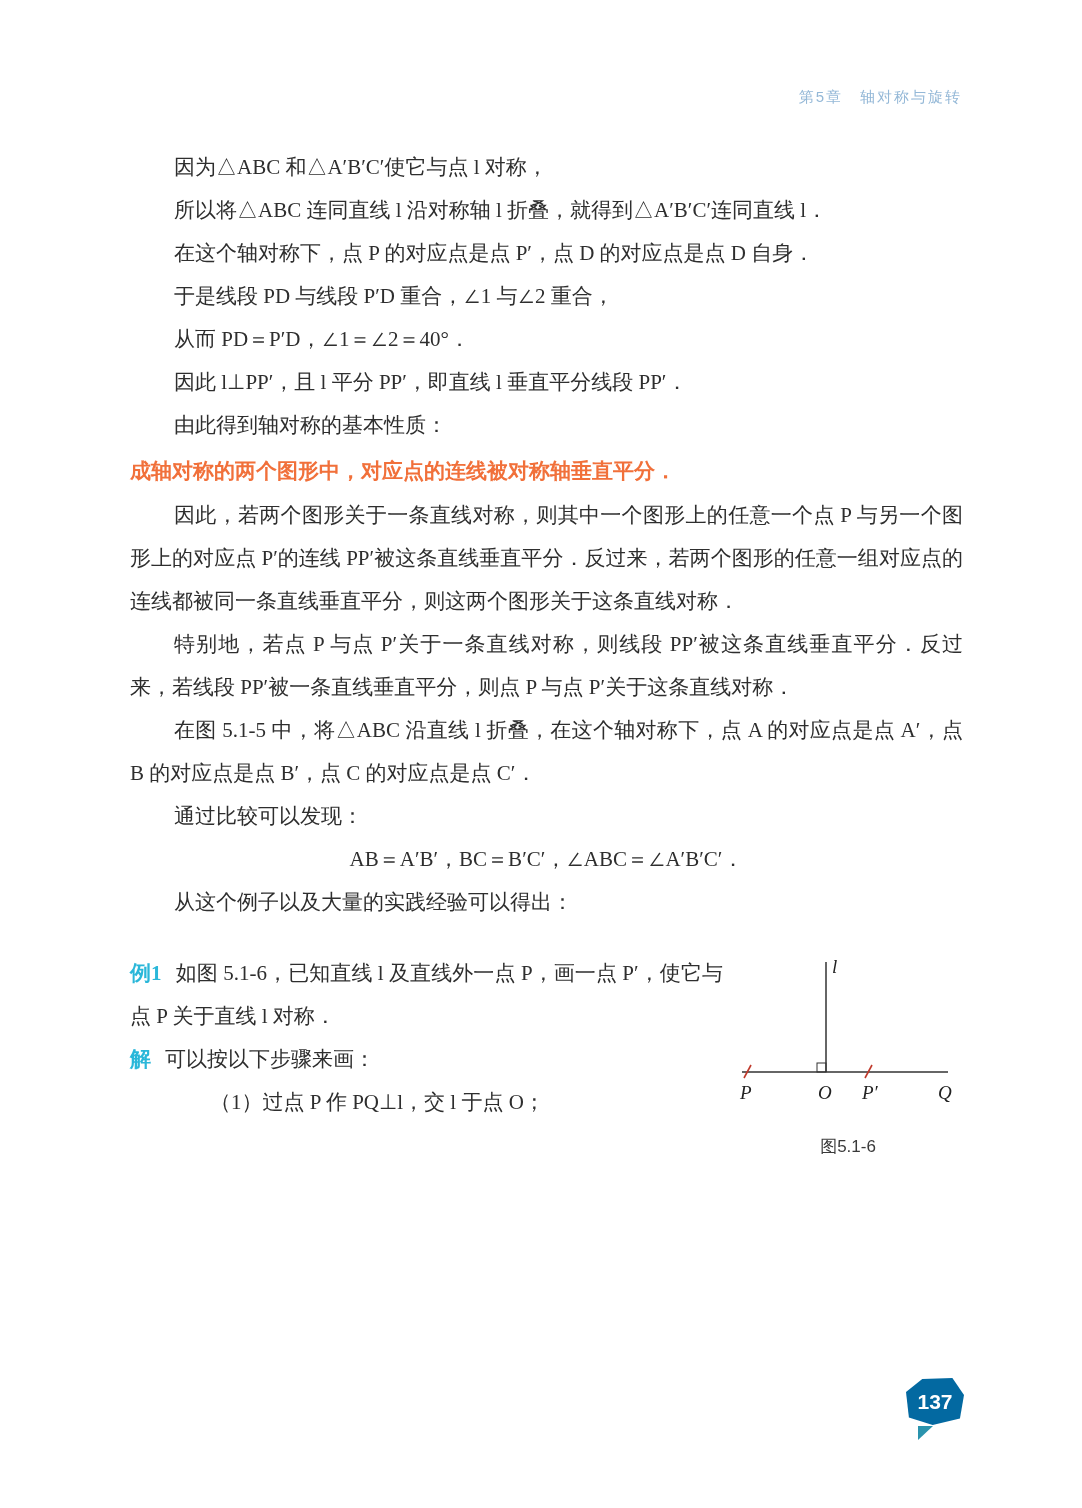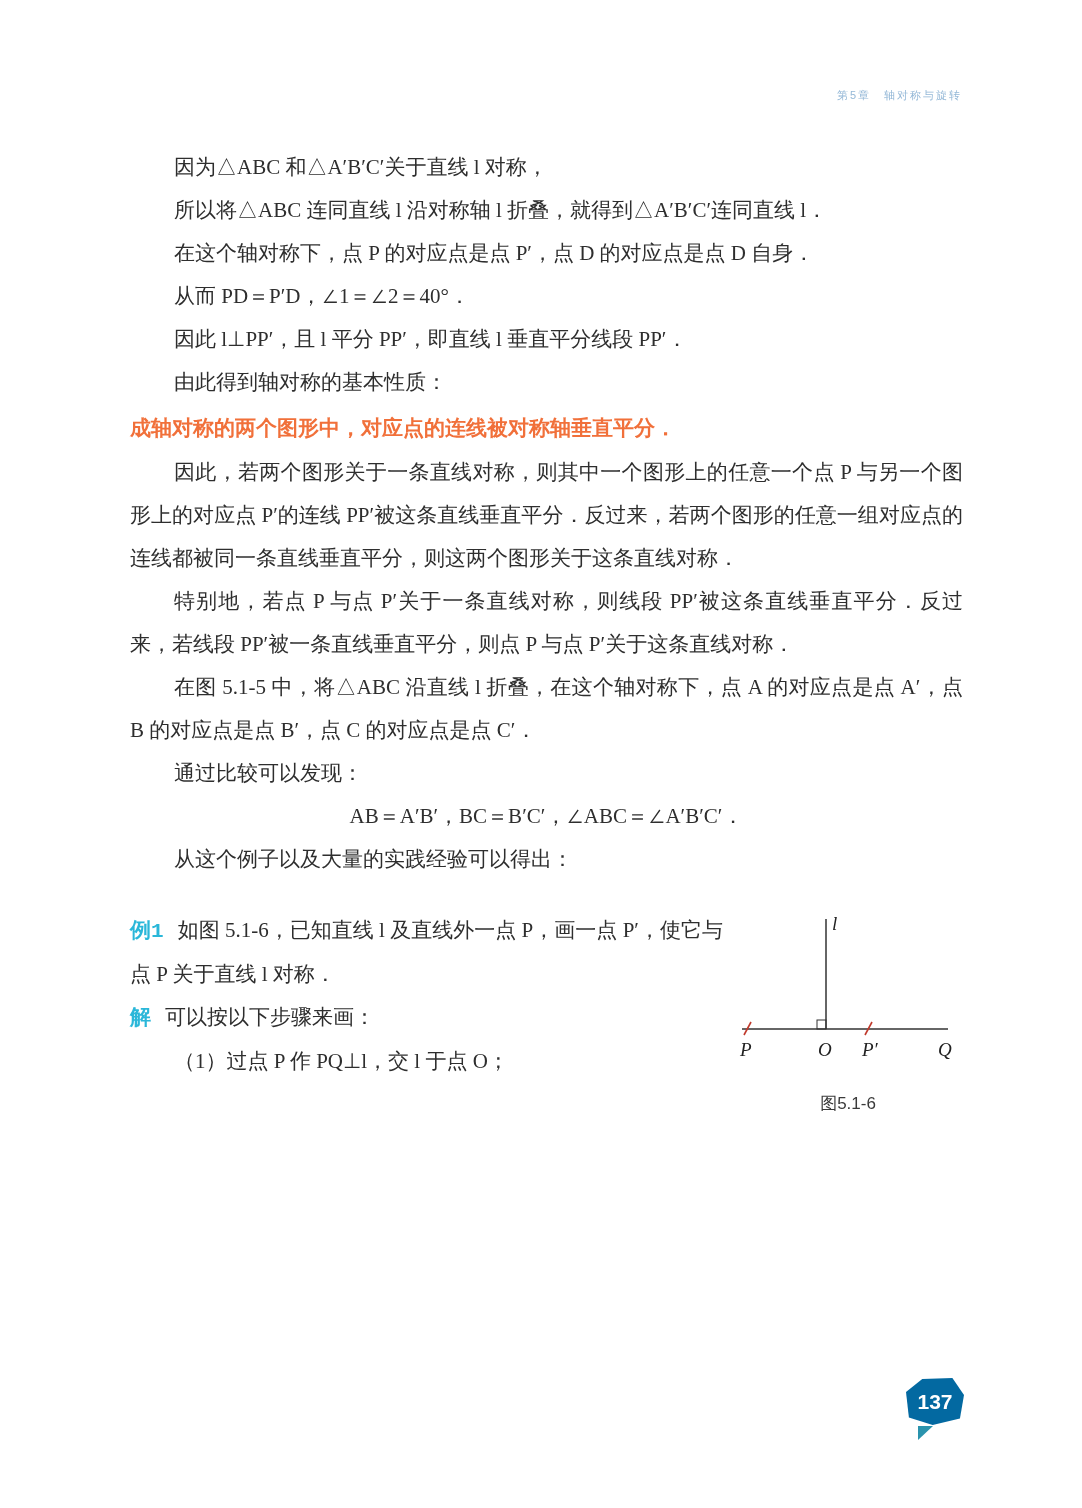--- a/index.html
+++ b/index.html
@@ -9,21 +9,21 @@
     width:1082px; height:1508px;
     background:#ffffff;
     font-family:"Liberation Serif", serif;
     color:#2e2e2e;
     overflow:hidden;
   }
   .chapter-header {
     position:absolute;
     top:88px; right:120px;
     font-family:"Liberation Sans", sans-serif;
-    font-size:11px;
+    font-size:15px;
     color:#94b8d7;
     letter-spacing:2px;
   }
   .content {
     position:absolute;
     top:146px; left:130px;
     width:833px;
     font-size:21px;
     line-height:43px;
     text-align:justify;
@@ -52,24 +52,24 @@
   }
   .fig-caption {
     font-family:"Liberation Sans", sans-serif;
     font-size:17px;
     color:#3a3a3a;
     line-height:26px;
   }
   .cyan-label {
     color:#2ab7d9;
     font-weight:bold;
-    font-family:Liberation Mono, monospace;
+    font-family:Liberation Serif, serif;
     margin-right:14px;
   }
-  .step { text-indent:44px; }
+  .step { text-indent:44px;margin-left:36px; }
   .badge-wrap {
     position:absolute;
     right:118px; bottom:66px;
     width:60px; height:64px;
   }
   .page-badge {
     position:absolute; top:0; right:0;
     width:58px; height:47px;
     background:#0369a1;
     color:#ffffff;
@@ -97,23 +97,24 @@
 </style>
 </head>
 <body>
 
 <div class="page">
 
   <div class="chapter-header">第5章　轴对称与旋转</div>
 
   <div class="content">
 
-    <div class="indent-line">因为△ABC 和△A′B′C′关于直线 l 对称，</div>
+    <div class="indent-line">因为△ABC 和△A′B′C′使它与点 l 对称，</div>
     <div class="indent-line">所以将△ABC 连同直线 l 沿对称轴 l 折叠，就得到△A′B′C′连同直线 l．</div>
     <div class="indent-line">在这个轴对称下，点 P 的对应点是点 P′，点 D 的对应点是点 D 自身．</div>
+    <div class="indent-line">于是线段 PD 与线段 P′D 重合，∠1 与∠2 重合，</div>
     <div class="indent-line">从而 PD＝P′D，∠1＝∠2＝40°．</div>
     <div class="indent-line">因此 l⊥PP′，且 l 平分 PP′，即直线 l 垂直平分线段 PP′．</div>
     <div class="indent-line">由此得到轴对称的基本性质：</div>
 
     <div class="property">成轴对称的两个图形中，对应点的连线被对称轴垂直平分．</div>
 
     <p class="para">因此，若两个图形关于一条直线对称，则其中一个图形上的任意一个点 P 与另一个图形上的对应点 P′的连线 PP′被这条直线垂直平分．反过来，若两个图形的任意一组对应点的连线都被同一条直线垂直平分，则这两个图形关于这条直线对称．</p>
     <p class="para">特别地，若点 P 与点 P′关于一条直线对称，则线段 PP′被这条直线垂直平分．反过来，若线段 PP′被一条直线垂直平分，则点 P 与点 P′关于这条直线对称．</p>
     <p class="para">在图 5.1-5 中，将△ABC 沿直线 l 折叠，在这个轴对称下，点 A 的对应点是点 A′，点 B 的对应点是点 B′，点 C 的对应点是点 C′．</p>
 

